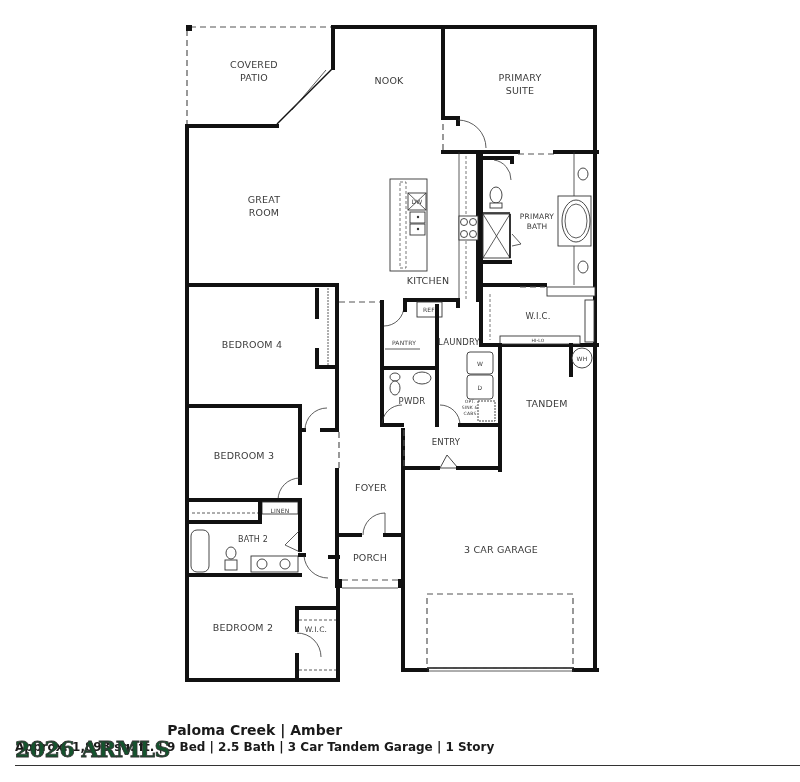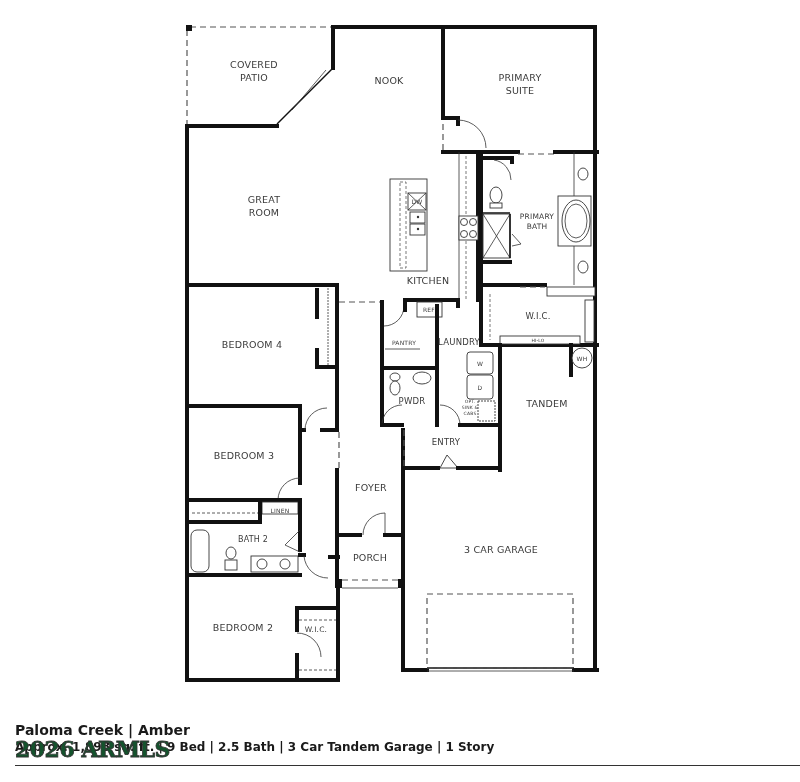--- a/index.html
+++ b/index.html
@@ -6,21 +6,21 @@
   body { width:800px; height:782px; position:relative; overflow:hidden; font-family:"DejaVu Sans", sans-serif; }
   #plan { position:absolute; left:0; top:0; }
   .lbl { font-family:"DejaVu Sans", sans-serif; font-size:9.5px; fill:#3a3a3a; text-anchor:middle; letter-spacing:0.2px; }
   .lbl-sm { font-size:6px; }
   .w { stroke:#111; stroke-width:4; fill:none; stroke-linecap:square; }
   .wt { stroke:#111; stroke-width:1.5; fill:none; }
   .thin { stroke:#333; stroke-width:0.8; fill:none; }
   .dash { stroke:#555; stroke-width:1.2; fill:none; stroke-dasharray:6 4; }
   .fx { stroke:#333; stroke-width:0.9; fill:#fff; }
   .footer { position:absolute; left:15px; top:722px; color:#1a1a1a; }
-  .footer .title { font-family:"DejaVu Sans", sans-serif; font-weight:bold; font-size:14px; }
+  .footer .title { font-family:"DejaVu Sans", sans-serif; font-weight:bold; font-size:14px;text-align:center; }
   .footer .specs { font-family:"DejaVu Sans", sans-serif; font-weight:bold; font-size:12px; margin-top:2px; position:relative; }
   .watermark { position:absolute; left:0; top:-4px; font-family:"DejaVu Serif", serif; font-size:22px; color:#14532d; -webkit-text-stroke:0.8px #333; letter-spacing:-0.5px; }
   .rule { position:absolute; left:15px; top:765px; width:785px; height:1px; background:#333; }
 </style>
 </head>
 <body>
 
 <svg id="plan" width="800" height="720" viewBox="0 0 800 720">
 
   <g>

